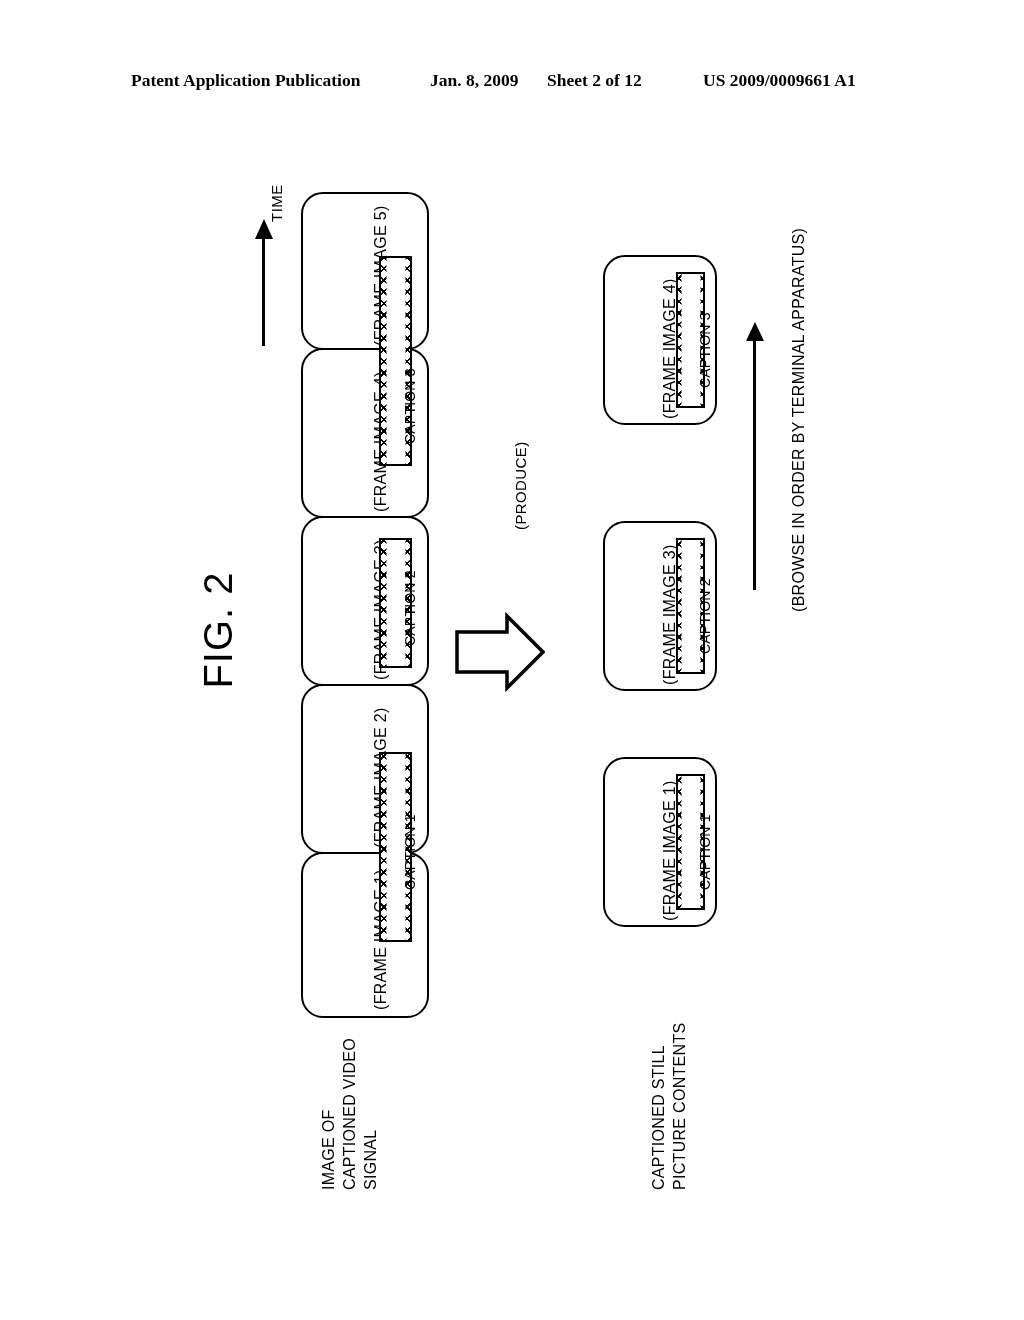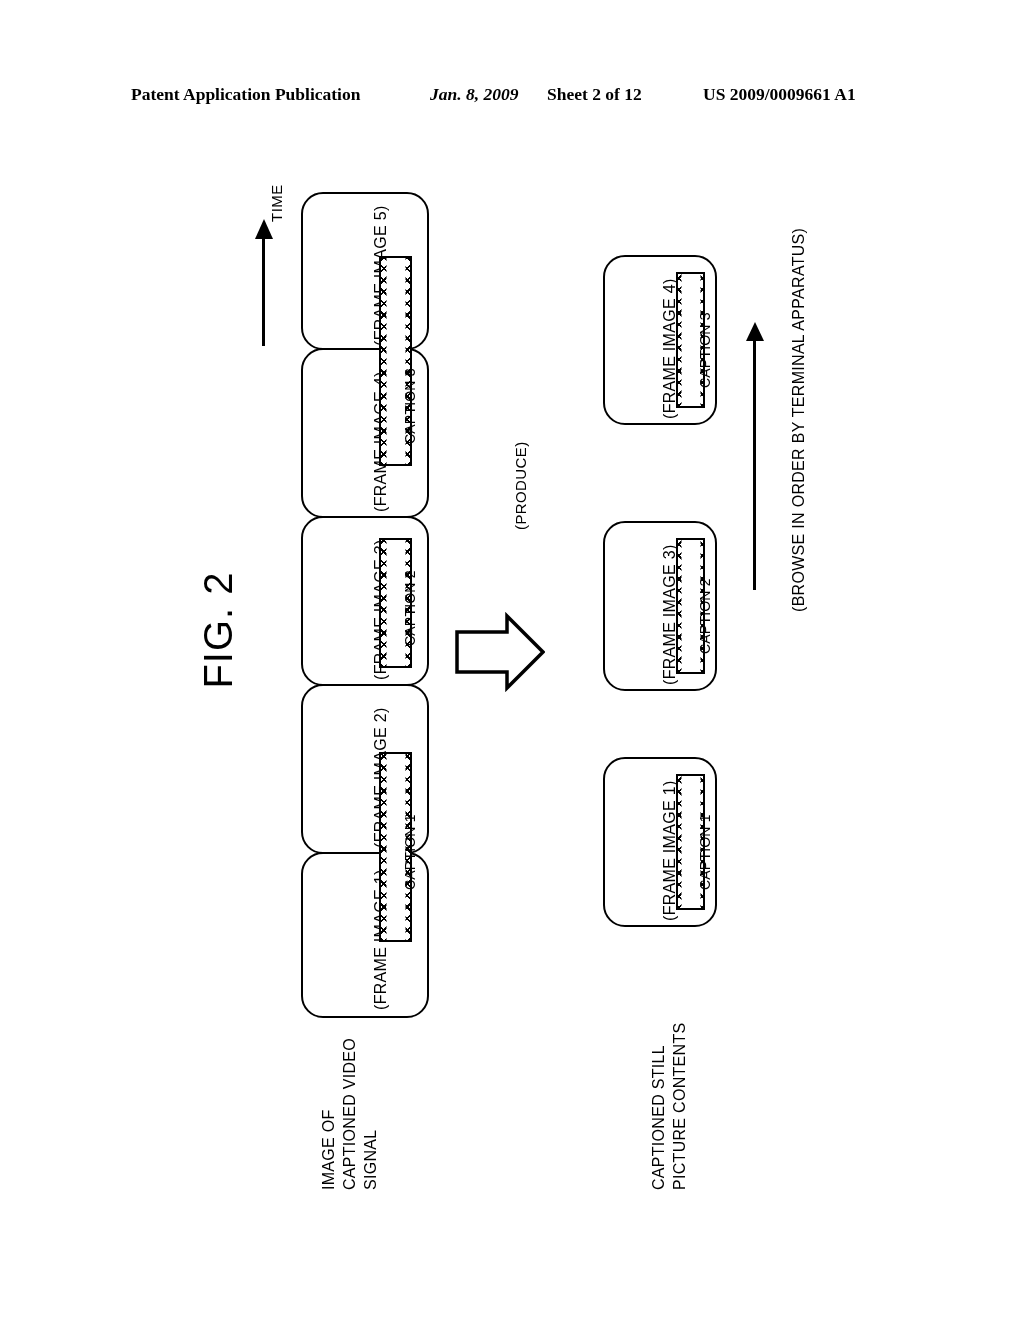--- a/index.html
+++ b/index.html
@@ -13,31 +13,31 @@
     position: relative;
     font-family: "Liberation Sans", sans-serif;
     color: #000000;
     overflow: hidden;
   }
 
   
   .sheet-header {
     position: absolute;
     left: 0;
-    top: 84px;
+    top: 70px;
     width: 939px;
     height: 26px;
     font-family: "Liberation Serif", serif;
     font-weight: bold;
     font-size: 17.5px;
     white-space: nowrap;
   }
   .sheet-header span { position: absolute; top: 0; }
   .hdr-pub   { left: 131px; }
-  .hdr-date  { left: 430px; font-style: italic; }
+  .hdr-date  { left: 430px; }
   .hdr-sheet { left: 547px; }
   .hdr-num   { left: 703px; text-align: right; }
 
   
   .fig-label {
     position: absolute;
     left: 118px;
     top: 600px;
     width: 200px;
     height: 60px;

